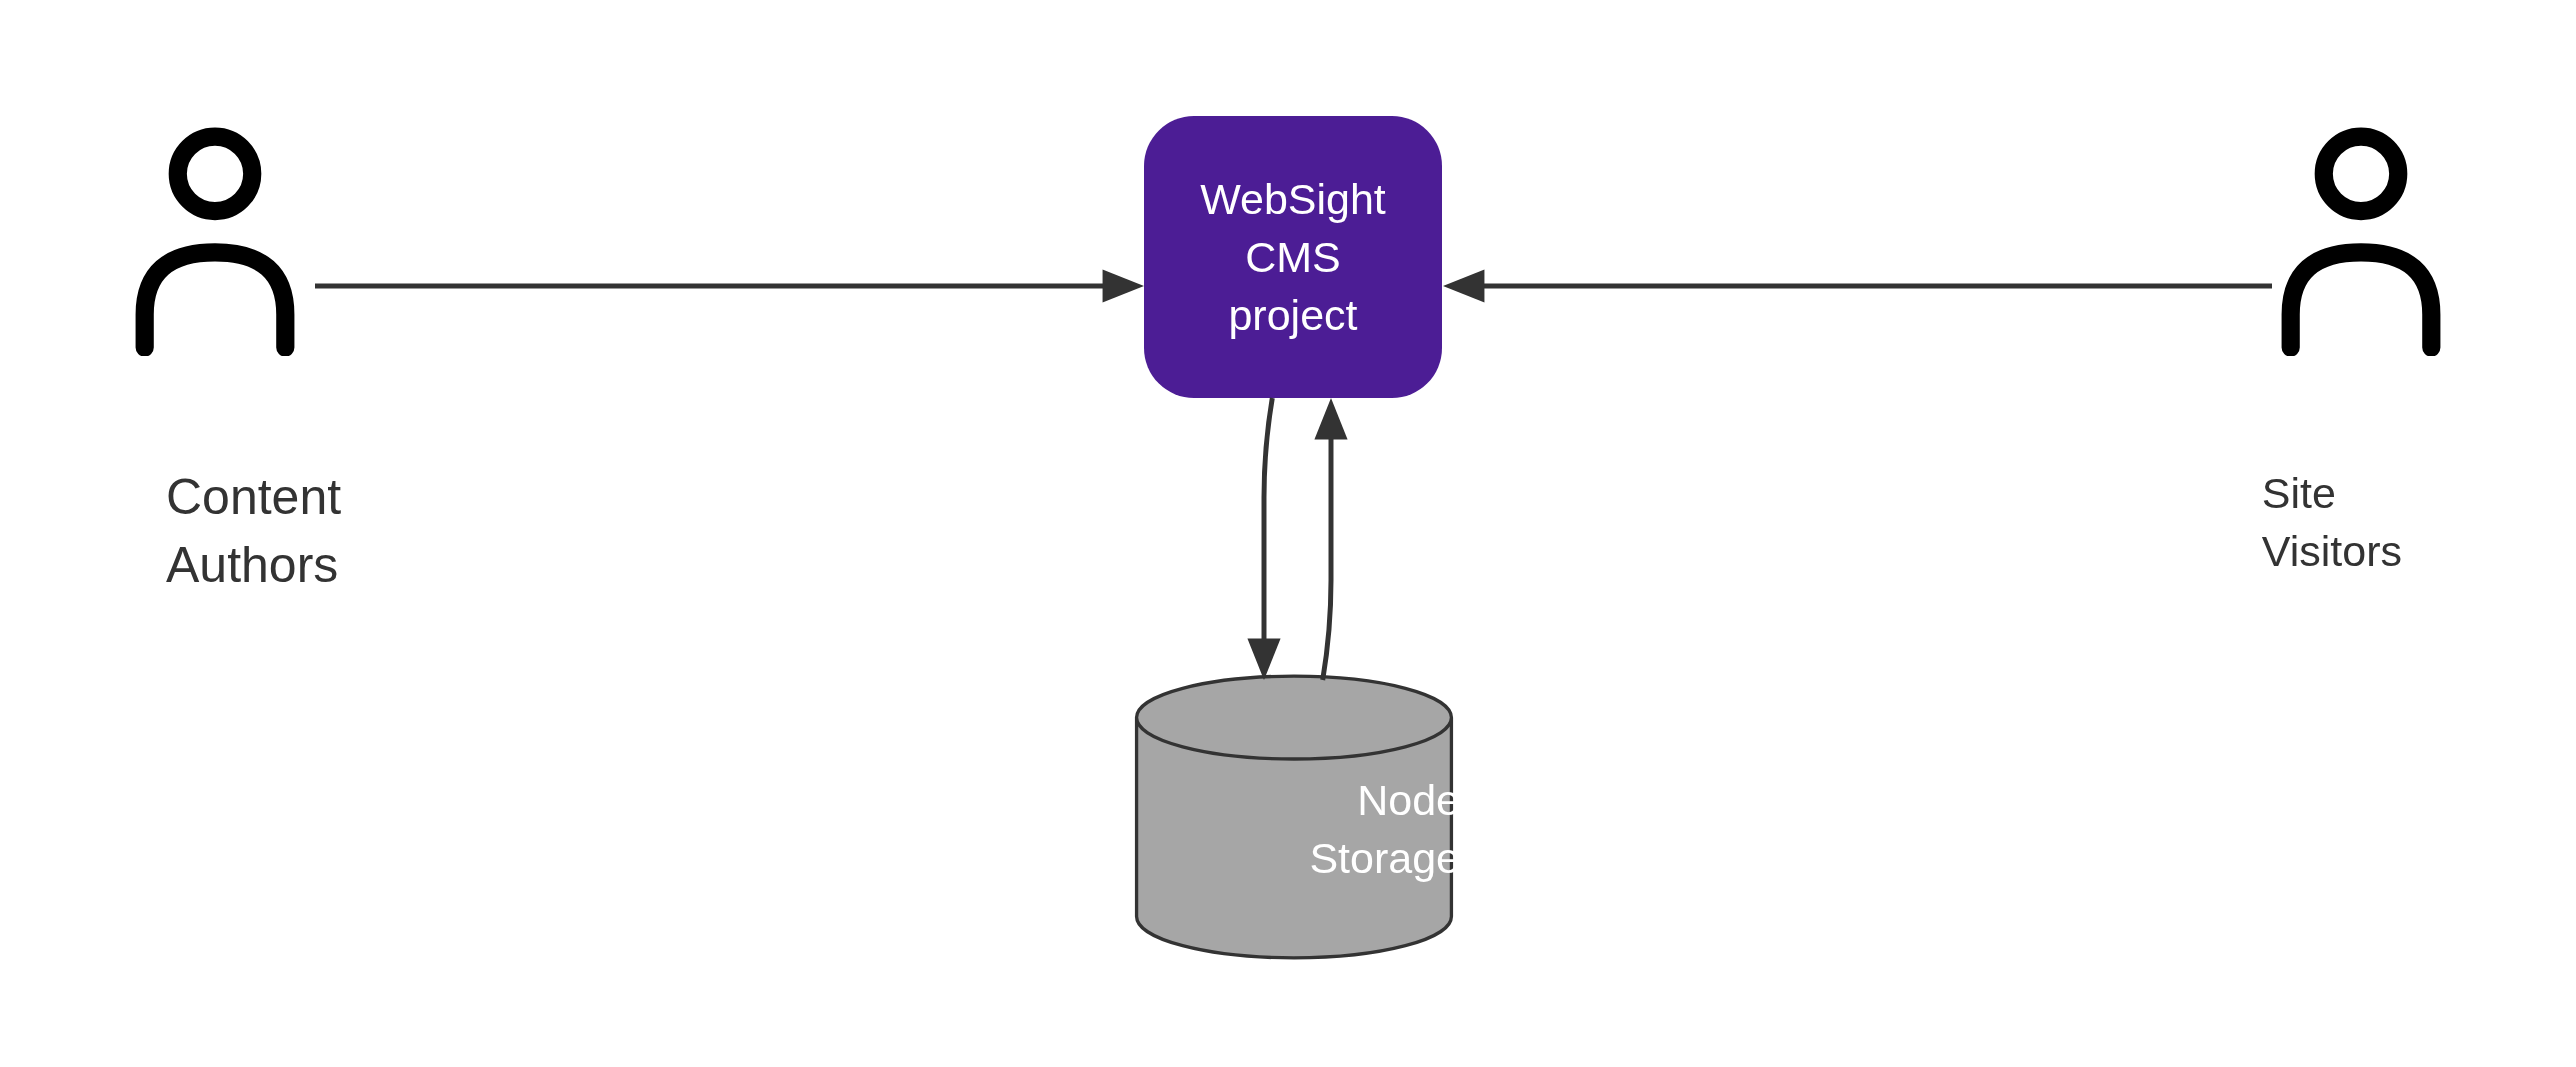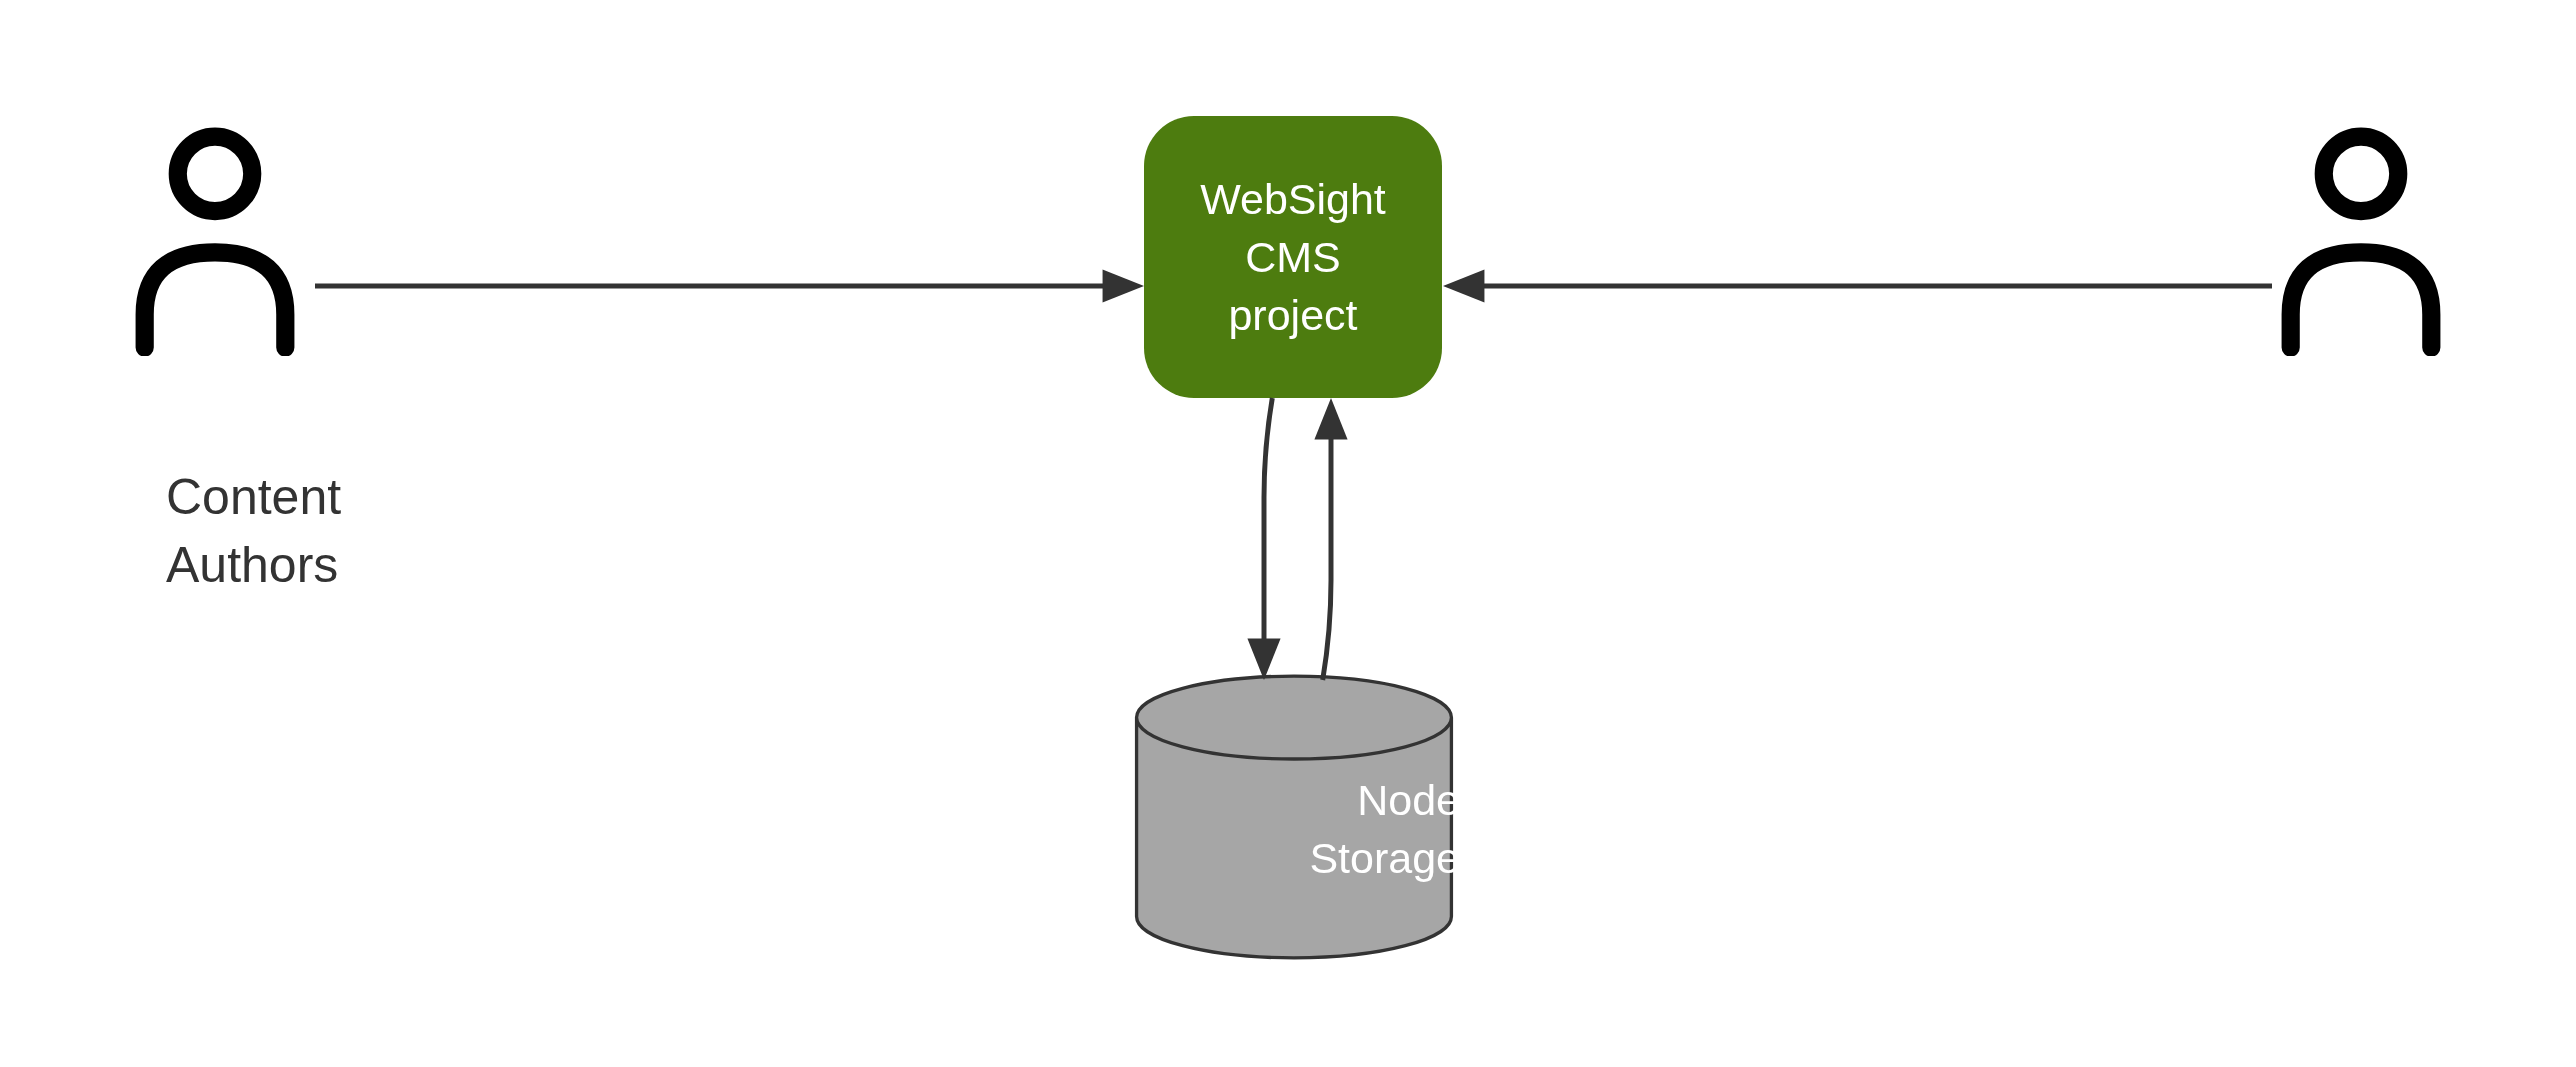--- a/index.html
+++ b/index.html
@@ -42,21 +42,21 @@
       text-align: left;
     }
 
     
     .center-box {
       position: absolute;
       left: 1144px;
       top: 116px;
       width: 298px;
       height: 282px;
-      background: #4d7c0f;
+      background: #4c1d95;
       border-radius: 50px;
       display: flex;
       align-items: center;
       justify-content: center;
       text-align: center;
       color: #fff;
       font-size: 43px;
       line-height: 1.35;
       padding: 16.6px;
     }
@@ -100,20 +100,21 @@
     </svg>
   </div>
   <div class="left-actor-label">Content<br>Authors</div>
 
   <div class="person-icon right-actor">
     <svg viewBox="0 0 220 280">
       <circle cx="110" cy="60" r="45" fill="none" stroke="#000" stroke-width="22"></circle>
       <path d="M 25 270 L 25 230 Q 25 155 110 155 Q 195 155 195 230 L 195 270" fill="none" stroke="#000" stroke-width="22" stroke-linecap="round"></path>
     </svg>
   </div>
+  <div class="right-actor-label">Site<br>Visitors</div>
 
   <div class="center-box">WebSight<br>CMS<br>project</div>
 
   <div class="cylinder">
     <svg viewBox="0 0 400 350">
       <path d="M 10 55 L 10 295 A 190 50 0 0 0 390 295 L 390 55" fill="#a6a6a6" stroke="#333" stroke-width="4"></path>
       <ellipse cx="200" cy="55" rx="190" ry="50" fill="#a6a6a6" stroke="#333" stroke-width="4"></ellipse>
     </svg>
   </div>
   <div class="cylinder-label">Node<br>Storage</div>

